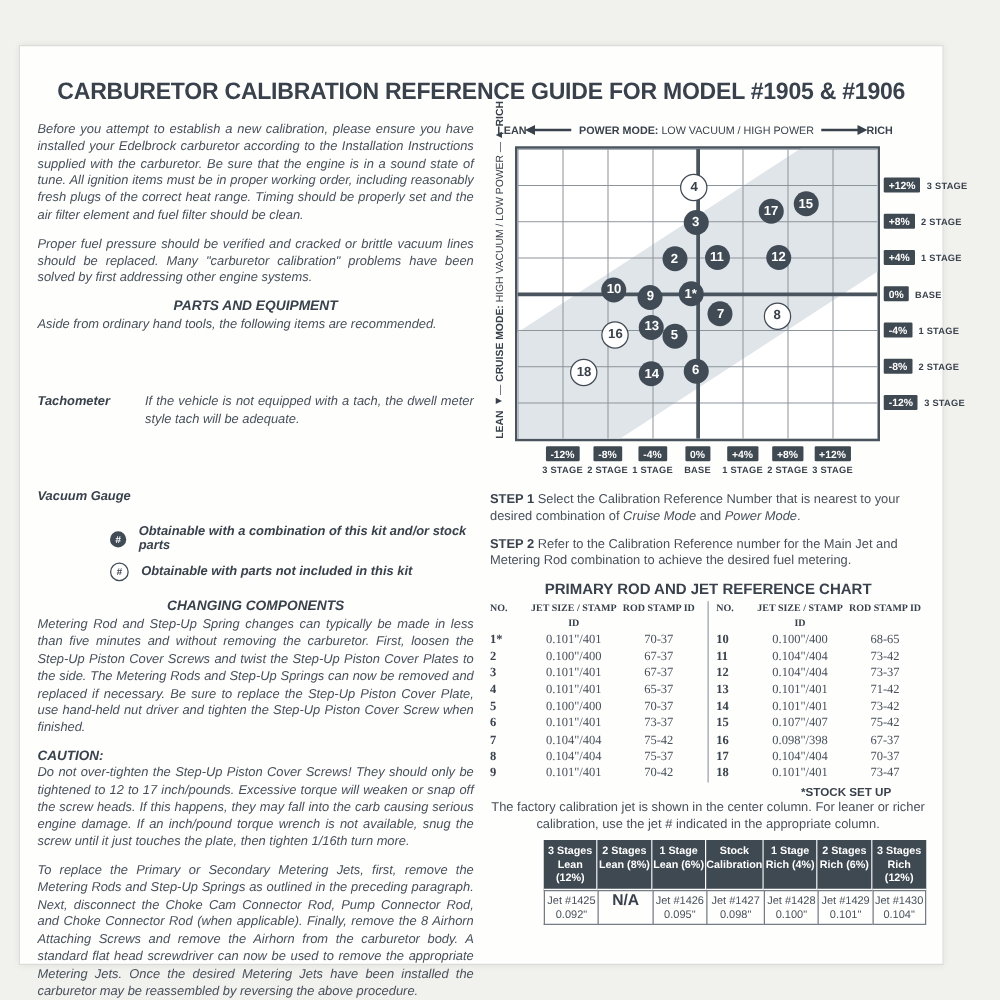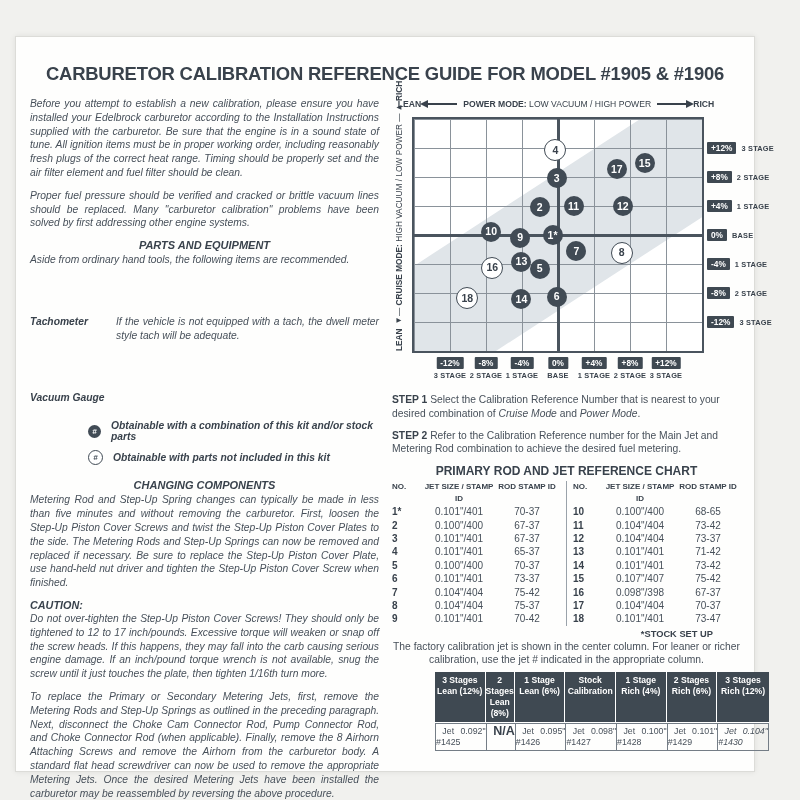--- a/index.html
+++ b/index.html
@@ -41,35 +41,35 @@
   .pt.open{background:#fff;border:1.6px solid #414b55;color:#39424c;}
   .ylab{position:absolute;left:calc(100% + 5px);transform:translateY(-50%);display:flex;align-items:center;gap:5px;white-space:nowrap;}
   .xlab{position:absolute;top:calc(100% + 6px);transform:translateX(-50%);display:flex;flex-direction:column;align-items:center;gap:2px;}
   .pctbox{background:#3f4952;color:#fff;font-size:8.3px;font-weight:bold;padding:1px 4px;border-radius:1px;}
   .stage{font-size:7.4px;font-weight:bold;color:#39424c;letter-spacing:.2px;}
   .step{font-size:10.3px;line-height:1.34;text-align:left;margin:0 0 8px 0;}
   .step b{font-weight:bold;color:#39424c;}
   .step i{font-style:italic;}
 
   
-  .ptable{display:flex;margin-top:3px;}
+  .ptable{display:flex;margin-top:3px;font-family:Liberation Serif, serif;}
   .phalf{flex:1;display:grid;grid-template-columns:32px 1fr 66px;font-size:10px;line-height:13.4px;align-content:start;}
   .phalf + .phalf{border-left:1px solid #9aa2aa;margin-left:6px;padding-left:6px;}
   .ph{font-size:8px;font-weight:bold;color:#39424c;line-height:12px;}
   .ph.c1,.ph.c2,.pc.c1,.pc.c2{text-align:center;}
   .pc.c0{font-weight:bold;color:#39424c;}
   .stocknote{font-size:9.3px;font-weight:bold;color:#39424c;text-align:right;padding:3px 28px 0 0;}
 
   
   .sec-intro{font-size:10.3px;line-height:1.3;text-align:center;margin:1px 0 5px 0;}
   .stable{display:grid;grid-template-columns:repeat(7,1fr);margin-left:43px;}
   .sh{background:#3f4952;color:#fff;font-size:8.6px;font-weight:bold;text-align:center;line-height:11px;padding:3px 0;border-right:1.5px solid #fff;border-bottom:1.5px solid #fff;}
   .sh:nth-child(7){border-right:none;}
-  .sv{border:1px solid #747d86;border-right:none;font-size:8.8px;text-align:center;line-height:11px;padding:2px 0;display:flex;flex-direction:row;justify-content:flex-end;}
-  .sv:last-child{border-right:1px solid #747d86;font-style:italic;}
+  .sv{border:1px solid #747d86;border-right:none;font-size:8.8px;text-align:center;line-height:11px;padding:2px 0;display:flex;flex-direction:column;justify-content:space-between;}
+  .sv:last-child{border-right:1px solid #747d86;}
   .sv.na{font-size:12.5px;font-weight:bold;color:#39424c;}
 </style>
 </head>
 <body>
 
 <div class="paper">
   <div class="title">CARBURETOR CALIBRATION REFERENCE GUIDE FOR MODEL #1905 &amp; #1906</div>
 
   <div class="cols">
 

